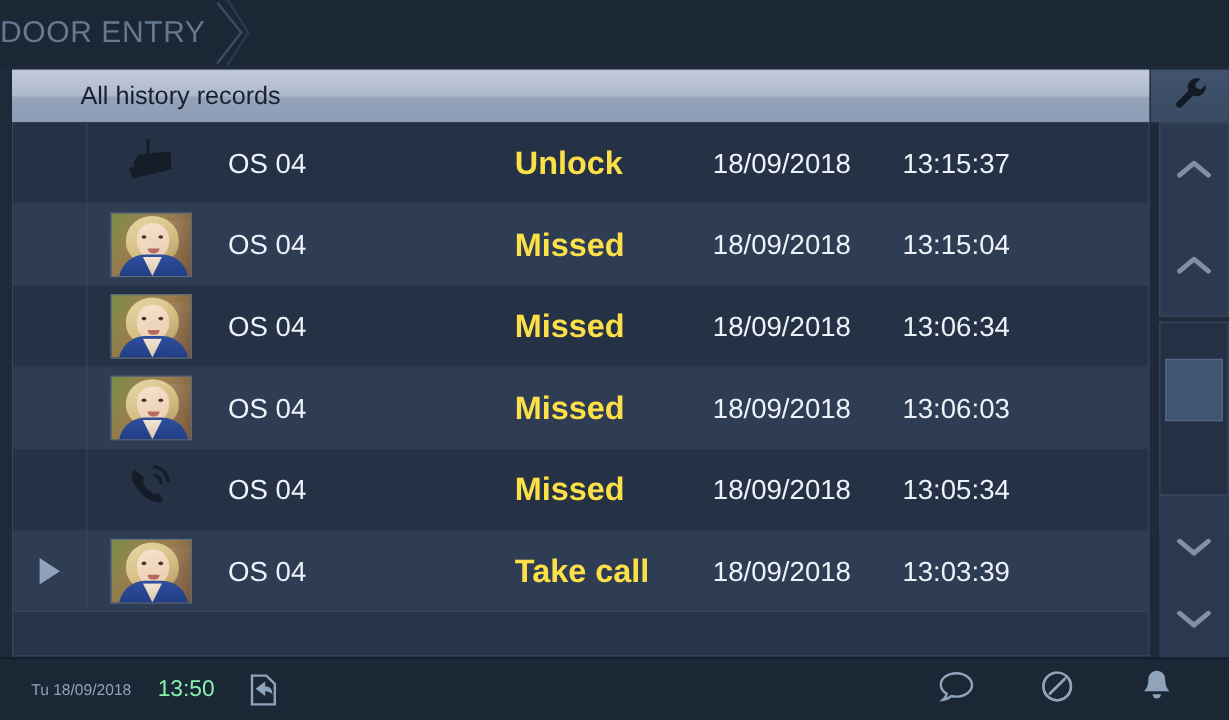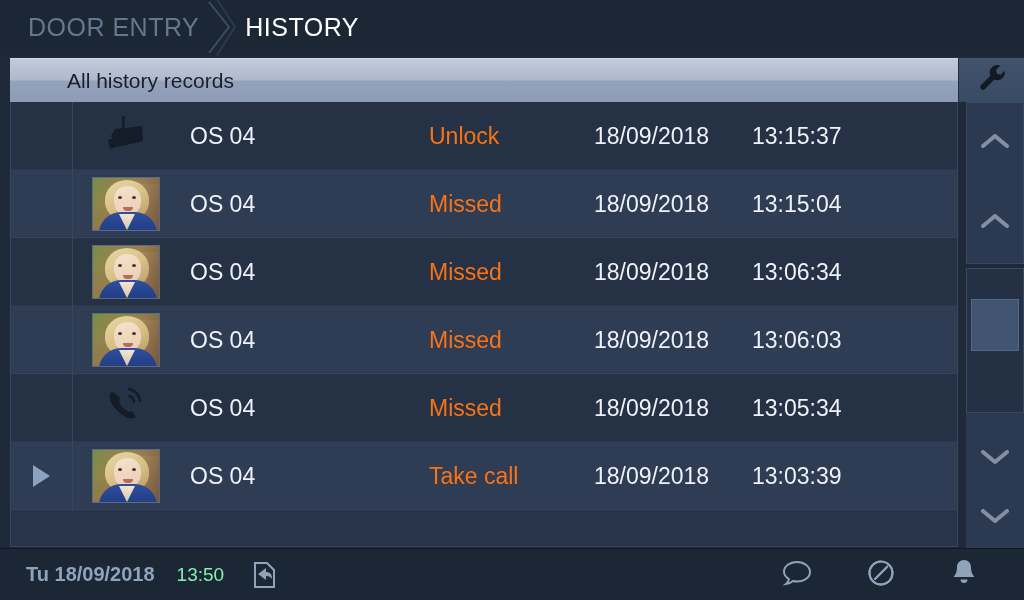--- a/index.html
+++ b/index.html
@@ -12,21 +12,21 @@
 
   
   #breadcrumb-bar{
     position:absolute; left:0; top:0; width:1024px; height:55px;
     display:flex; align-items:center;
     background:#1c2736;
   }
   .crumb{
     font-size:25px; letter-spacing:.5px;
   }
-  .crumb-inactive{ color:#64788e; padding-left:28px; }
+  .crumb-inactive{ color:#64788e; }
   .crumb-active{ color:#ffffff; }
   #crumb-sep{
     width:46px; height:55px; position:relative; flex:0 0 46px;
   }
   #crumb-sep svg{ position:absolute; left:0; top:0; }
 
   
   #title-bar{
     position:absolute; left:10px; top:58px; width:948px; height:44px;
     background:linear-gradient(180deg,#c2cbdb 0%, #aeb9cd 48%, #94a2ba 52%, #8d9cb6 100%);
@@ -70,21 +70,21 @@
   .cell-icon{
     width:106px; flex:0 0 106px; height:100%;
     display:flex; align-items:center; justify-content:center;
   }
   .cell-name{
     width:250px; flex:0 0 250px;
     color:#eef2f8; font-size:23px; padding-left:11px;
   }
   .cell-event{
     width:165px; flex:0 0 165px;
-    color:#f97316; font-size:23px;
+    color:#fde047; font-size:27px;font-weight:bold;
   }
   .cell-date{
     width:158px; flex:0 0 158px;
     color:#eef2f8; font-size:23px;
   }
   .cell-time{
     color:#eef2f8; font-size:23px;text-align:center;
   }
 
   
@@ -166,39 +166,38 @@
   }
   .chev{ opacity:.62; }
 
   
   #footer{
     position:absolute; left:0; top:548px; width:1024px; height:52px;
     background:#1c2736;
     border-top:1px solid #0f1823;
     display:flex; align-items:center;
   }
-  #footer-date{ color:#8fa3ba; font-size:20px; padding-left:26px;font-weight:bold; }
+  #footer-date{ color:#8fa3ba; font-size:13px; padding-left:26px; }
   #footer-time{ color:#86efac; font-size:19px; padding-left:22px; }
   #footer-fwd-icon{ padding-left:26px; display:flex; align-items:center; }
   #footer-right{
     margin-left:auto; display:flex; align-items:center; gap:54px; padding-right:46px;
   }
 </style>
 </head>
 <body>
 
 <div id="breadcrumb-bar">
   <span class="crumb crumb-inactive">DOOR ENTRY</span>
   <span id="crumb-sep">
     <svg width="46" height="55" viewBox="0 0 46 55">
       <path d="M10 2 L30 27 L10 53" fill="none" stroke="#3b4d64" stroke-width="2"></path>
       <path d="M16 -4 L36 27 L16 58" fill="none" stroke="#2a394d" stroke-width="2"></path>
     </svg>
   </span>
-  <span class="crumb crumb-active">HISTORY</span>
 </div>
 
 <div id="title-bar">
   <span id="title-text">All history records</span>
 </div>
 
 <div id="settings-button">
   <span>
     <svg width="30" height="30" viewBox="0 0 24 24">
       <path d="M21.7 5.3a6 6 0 0 1-7.9 7.9L6.1 20.9a2.2 2.2 0 0 1-3.1-3.1l7.7-7.7a6 6 0 0 1 7.9-7.9l-3.4 3.4.8 2.9 2.9.8 3.4-3.4z" fill="#121a26"></path>

